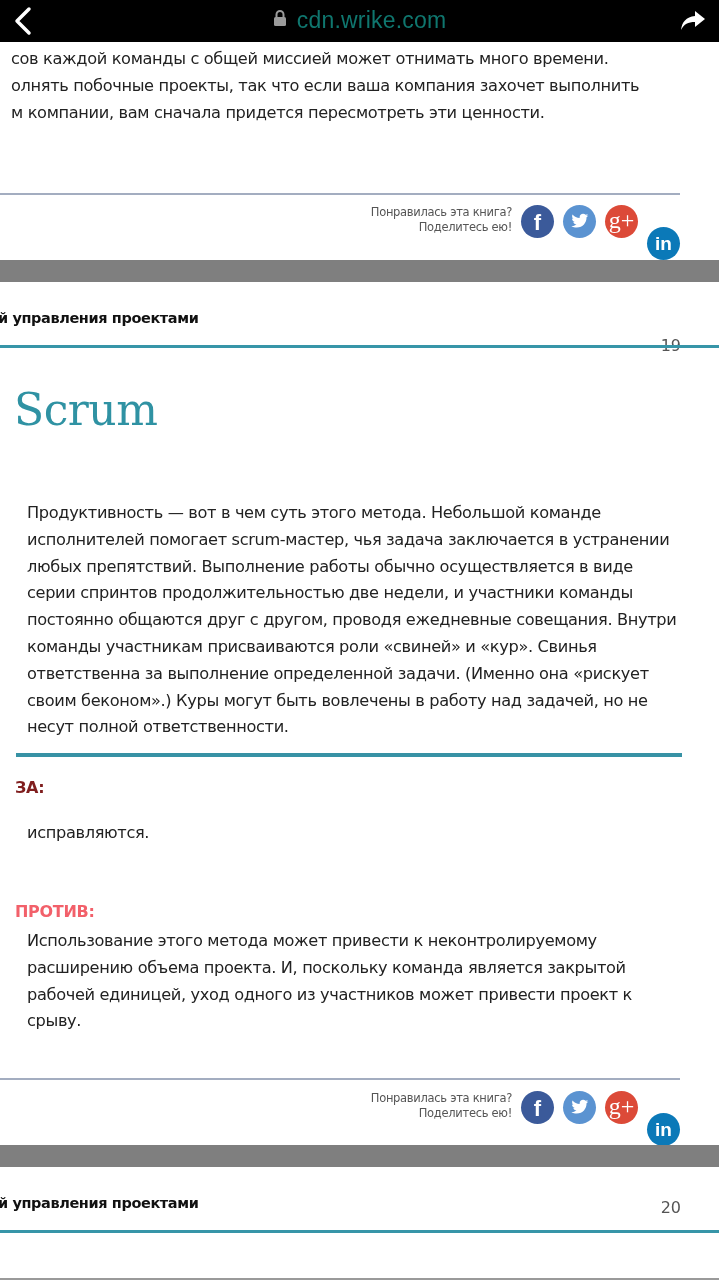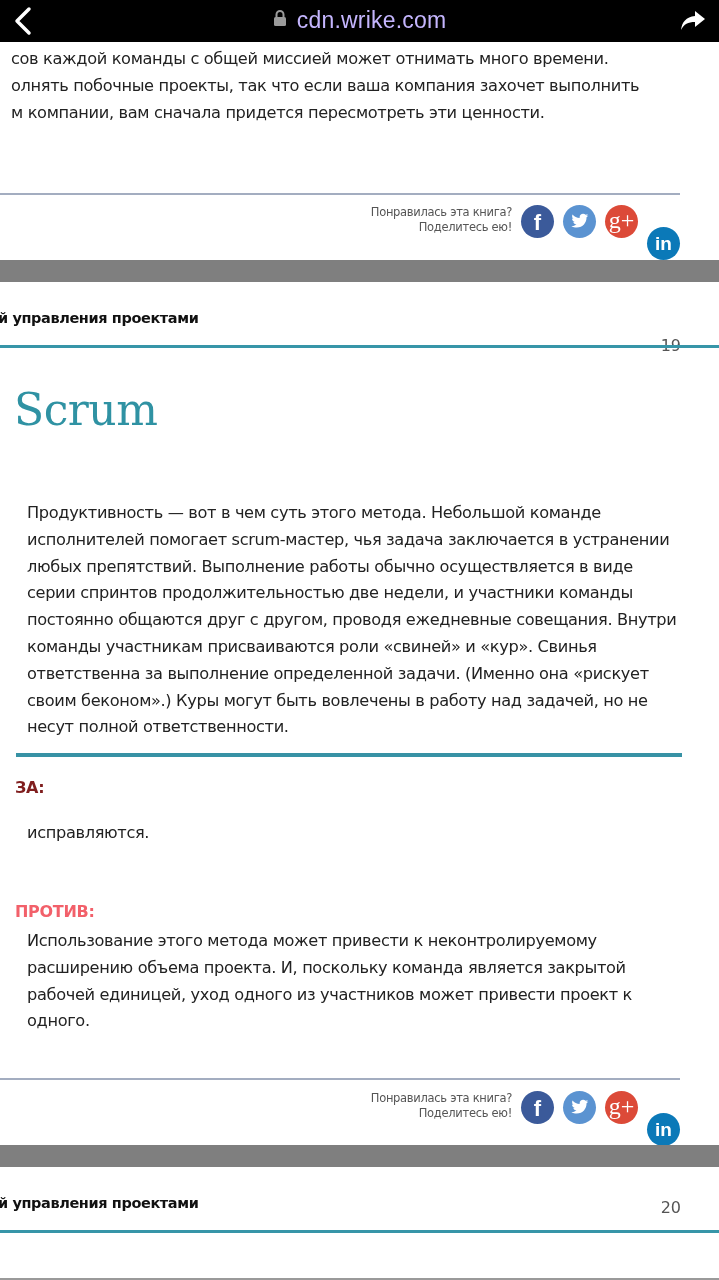--- a/index.html
+++ b/index.html
@@ -11,21 +11,21 @@
   }
   .topbar {
     position: absolute; left: 0; top: 0; width: 719px; height: 42px;
     background: #000; color: #fff;
   }
   .topbar .back {
     position: absolute; left: 10px; top: 6px; width: 26px; height: 30px; cursor: pointer;
   }
   .topbar .url {
     position: absolute; left: 0; right: 0; top: 7px; text-align: center;
-    font-size: 23px; letter-spacing: 0.2px; color: #c4b5fd;
+    font-size: 23px; letter-spacing: 0.2px; color: #0f766e;
   }
   .topbar .lock { display: inline-block; vertical-align: 1px; margin-right: 10px; }
   .topbar .share {
     position: absolute; right: 12px; top: 9px; width: 28px; height: 24px; cursor: pointer;
   }
   .body-text {
     font-family: "DejaVu Sans", sans-serif; font-size: 16.2px; color: #222;
     letter-spacing: -0.35px;
     margin-left: 12px;
   }
@@ -154,21 +154,21 @@
 <div class="label pro">ЗА:</div>
 <div class="pro-text body-text">
   <div>исправляются.</div>
 </div>
 
 <div class="label con">ПРОТИВ:</div>
 <div class="con-text body-text">
   <div>Использование этого метода может привести к неконтролируемому</div>
   <div>расширению объема проекта. И, поскольку команда является закрытой</div>
   <div>рабочей единицей, уход одного из участников может привести проект к</div>
-  <div>одного.</div>
+  <div>срыву.</div>
 </div>
 
 <div class="rule-gray" style="top:1078px;"></div>
 
 <div class="share-block" style="top:1088px;">
   <div class="share-text">
     <div>Понравилась эта книга?</div>
     <div>Поделитесь ею!</div>
   </div>
   <div class="soc fb"><span>f</span></div>

